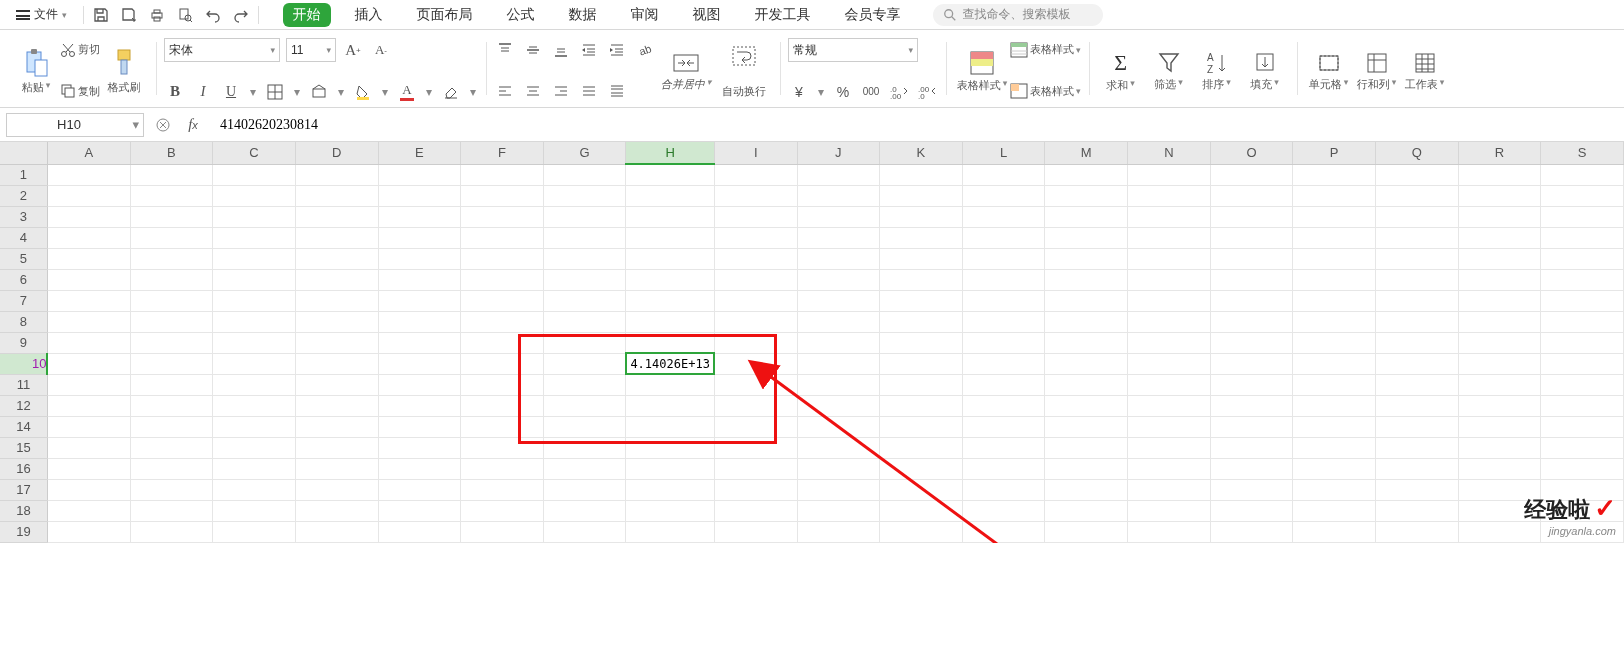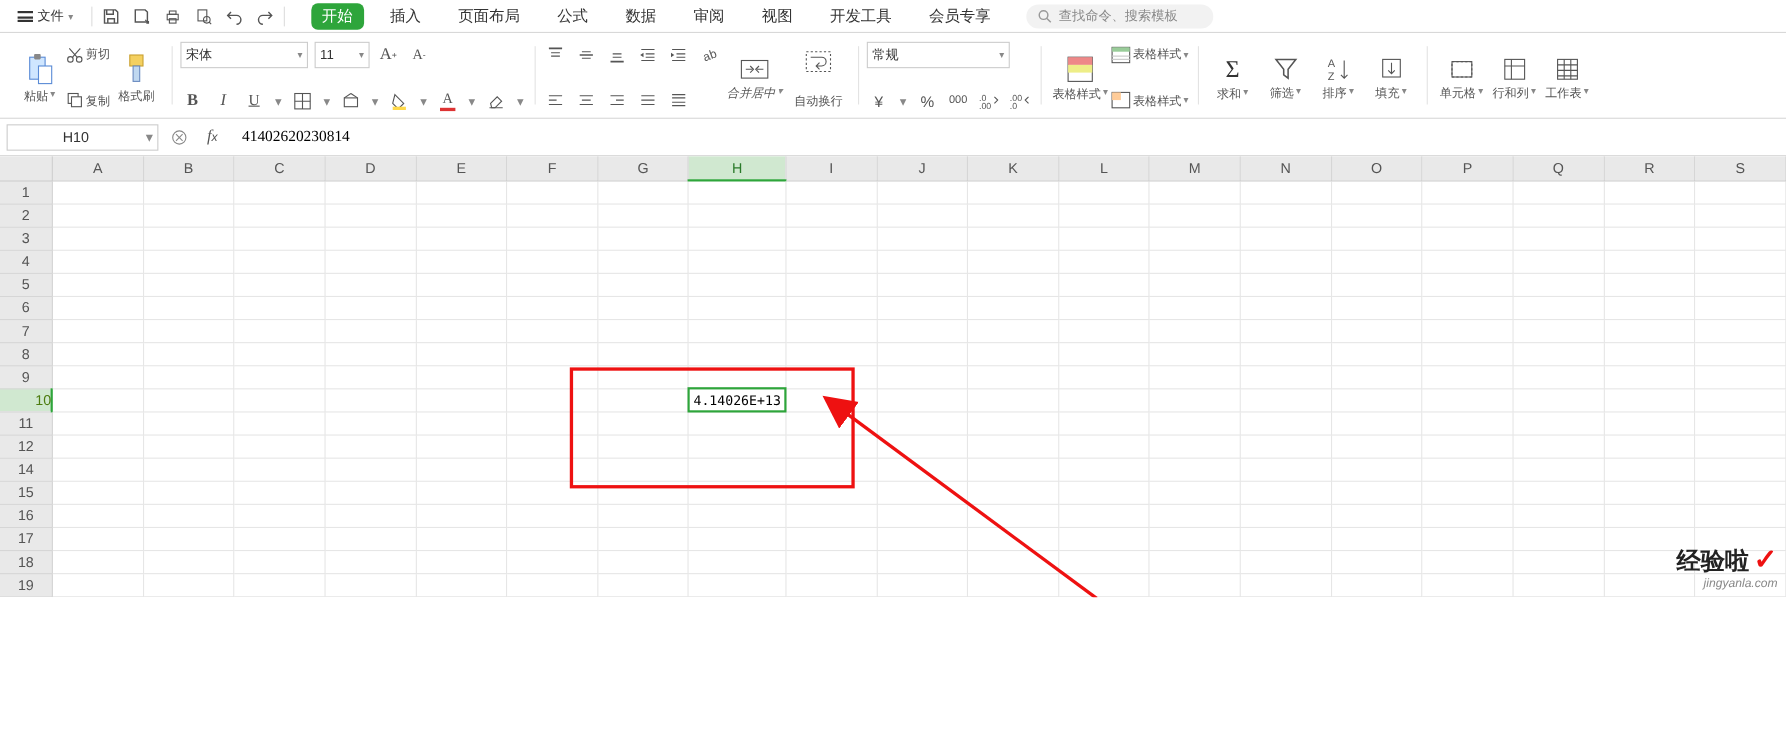--- a/index.html
+++ b/index.html
@@ -45,21 +45,21 @@
   .fx-input { flex:1; height:24px; border:none; font-size:14px; padding:0 8px; outline:none; font-family: Liberation Serif, serif; }
 
   
   .sheet { position: relative; }
   .grid-wrap { position: relative; overflow:hidden; }
   table.grid { border-collapse: collapse; table-layout: fixed; }
   .corner { width: 40px; height:22px; background:#e9e9e9; border-right:1px solid #ccc; border-bottom:1px solid #ccc; }
   th.colh { height:22px; background:#e9e9e9; border-right:1px solid #d6d6d6; border-bottom:1px solid #ccc; font-weight:normal; color:#555; font-size:13px; text-align:center; }
   th.colh.sel { background:#d0e8d0; color:#2a7a2a; border-bottom:2px solid #2ea53b; }
   th.rowh { width:40px; background:#e9e9e9; border-right:1px solid #ccc; border-bottom:1px solid #d6d6d6; font-weight:normal; color:#555; font-size:13px; text-align:center; }
-  th.rowh.sel { background:#d0e8d0; color:#4d7c0f; border-right:2px solid #2ea53b;padding-left:32px; }
+  th.rowh.sel { background:#d0e8d0; color:#a21caf; border-right:2px solid #2ea53b;padding-left:32px; }
   td.cell { border-right:1px solid #e6e6e6; border-bottom:1px solid #e6e6e6; height:21px; padding:0 4px; font-family: "SimSun", monospace; font-size:12px; text-align:right; color:#000; }
   td.cell.selected { outline:2px solid #2ea53b; outline-offset:-1px; }
 
   
   .anno-box { position:absolute; border:3px solid #e11; pointer-events:none; }
   .anno-arrow { position:absolute; pointer-events:none; }
   .watermark { position:absolute; right:8px; bottom:6px; text-align:right;margin-left:44px; }
   .watermark .t1 { font-size:22px; font-weight:bold; color:#222; display:inline; }
   .watermark .chk { color:#e11; font-size:26px; font-weight:bold; margin-left:4px; }
   .watermark .t2 { font-size:11px; color:#888; font-style:italic; }

